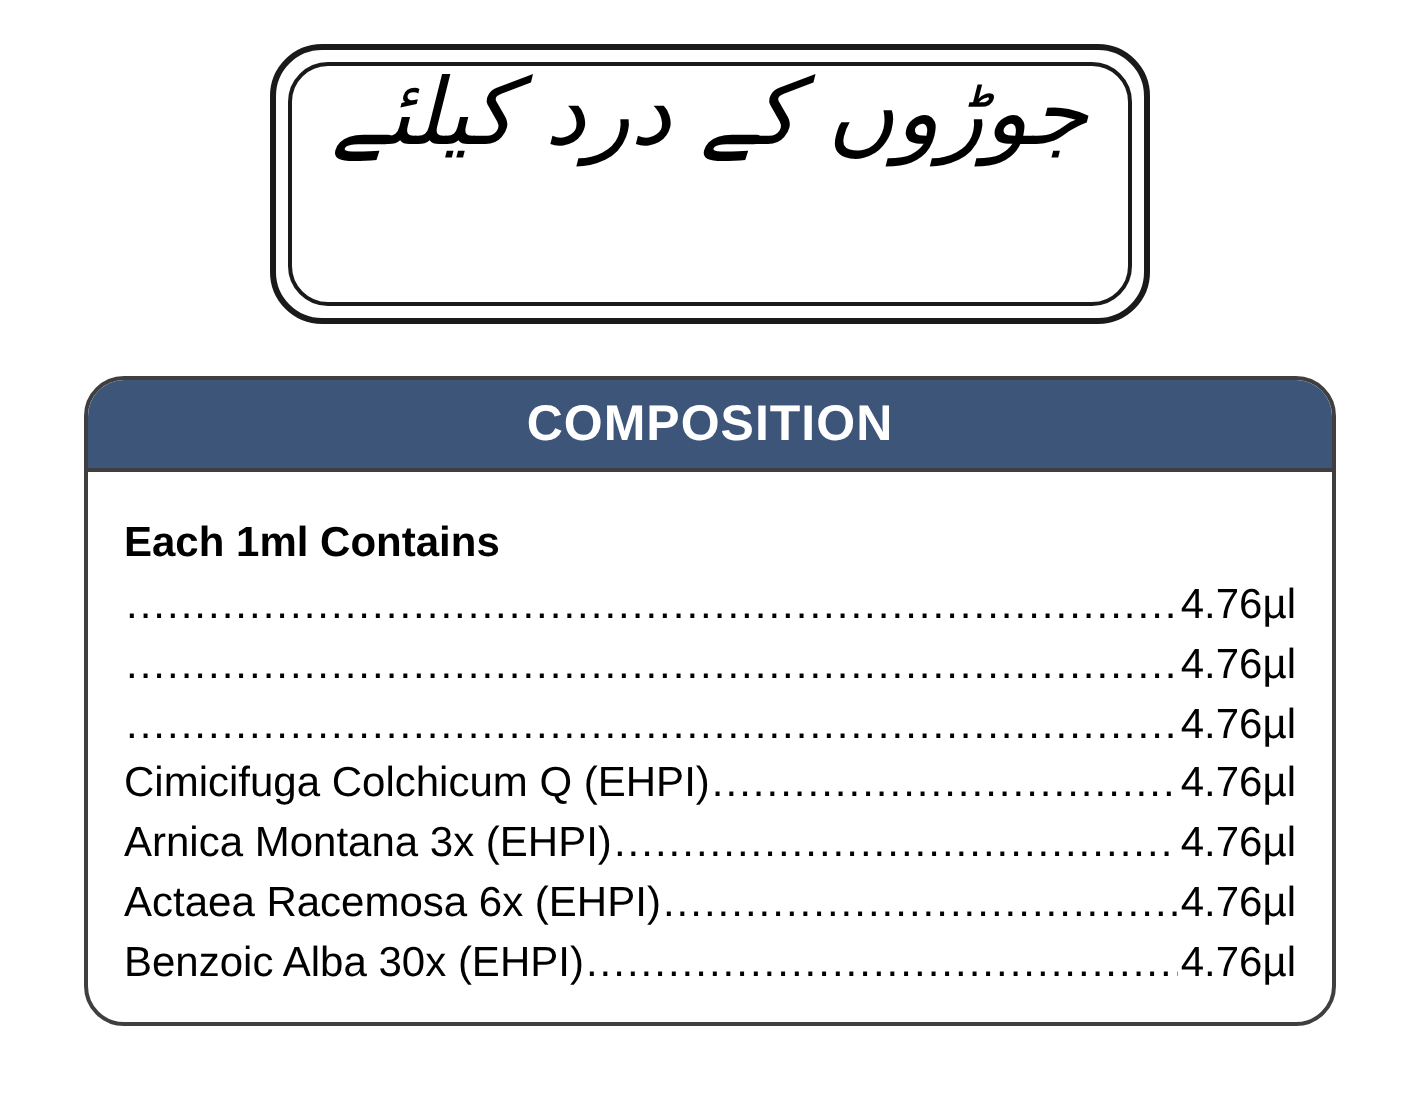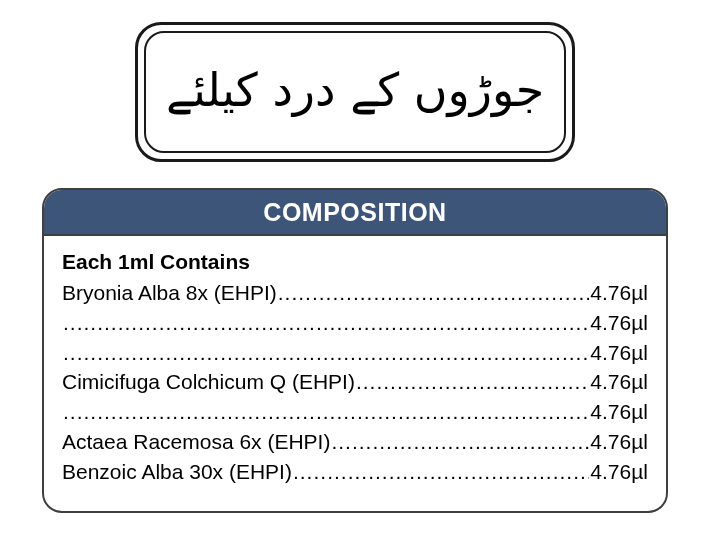--- a/index.html
+++ b/index.html
@@ -35,22 +35,22 @@
   .urdu-box-inner {
     position: absolute;
     left: 6px;
     top: 6px;
     right: 6px;
     bottom: 6px;
     border: 2px solid #1a1a1a;
     border-radius: 20px;
     box-sizing: border-box;
     display: flex;
-    align-items: center;
     justify-content: center;
+    font-style: italic;
   }
   .urdu-text {
     font-family: "DejaVu Sans", sans-serif;
     font-size: 46px;
     line-height: 1.1;
     color: #000000;
     direction: rtl;
     unicode-bidi: bidi-override;
     white-space: nowrap;
     transform: translateY(-2px);
@@ -78,21 +78,21 @@
     justify-content: center;
   }
   .comp-header-title {
     color: #ffffff;
     font-size: 25px;
     font-weight: bold;
     letter-spacing: 0.5px;
     font-family: "Liberation Sans", sans-serif;
   }
   .comp-body {
-    padding: 14px 18px 10px 18px;
+    padding: 24px 18px 10px 18px;
   }
   .each-line {
     font-size: 21px;
     font-weight: bold;
     color: #000000;
     margin-bottom: 4px;
   }
   .ing-row {
     display: flex;
     align-items: baseline;
@@ -127,21 +127,20 @@
   </div>
 
   <div class="comp-panel">
     <div class="comp-header">
       <div class="comp-header-title">COMPOSITION</div>
     </div>
     <div class="comp-body">
       <div class="each-line">Each 1ml Contains</div>
 
       <div class="ing-row">
-        <span class="ing-name">Bryonia Alba 8x (EHPI)</span>
         <span class="ing-dots">....................................................................................</span>
         <span class="ing-amount">4.76µl</span>
       </div>
 
       <div class="ing-row">
         <span class="ing-dots">....................................................................................</span>
         <span class="ing-amount">4.76µl</span>
       </div>
 
       <div class="ing-row">
@@ -149,20 +148,21 @@
         <span class="ing-amount">4.76µl</span>
       </div>
 
       <div class="ing-row">
         <span class="ing-name">Cimicifuga Colchicum Q (EHPI)</span>
         <span class="ing-dots">....................................................................................</span>
         <span class="ing-amount">4.76µl</span>
       </div>
 
       <div class="ing-row">
+        <span class="ing-name">Arnica Montana 3x (EHPI)</span>
         <span class="ing-dots">....................................................................................</span>
         <span class="ing-amount">4.76µl</span>
       </div>
 
       <div class="ing-row">
         <span class="ing-name">Actaea Racemosa 6x (EHPI)</span>
         <span class="ing-dots">....................................................................................</span>
         <span class="ing-amount">4.76µl</span>
       </div>
 

